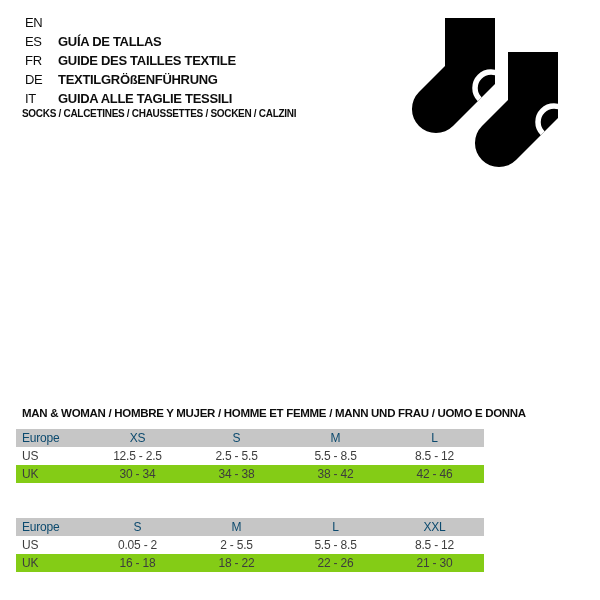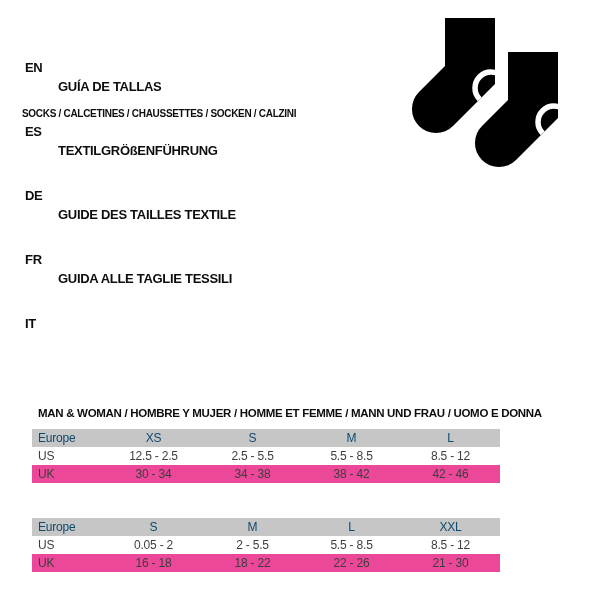--- a/index.html
+++ b/index.html
@@ -11,39 +11,39 @@
     font-family: "Liberation Sans", sans-serif;
     color: #111;
     overflow: hidden;
   }
 
   
   .lang-list { position: absolute; left: 25px; top: 13px; }
   .lang-row { display: flex; line-height: 19px; }
   .lang-code {
     width: 33px; flex: 0 0 33px;
-    font-size: 13px; font-weight: bold; letter-spacing: -0.3px; color: #0d0d0d; margin-top: 45px;
+    font-size: 13px; font-weight: normal; letter-spacing: -0.3px; color: #0d0d0d;
   }
   .lang-label {
     font-size: 13px; font-weight: bold; letter-spacing: -0.3px; color: #0d0d0d;
     white-space: nowrap;
   }
 
   
   .category-heading {
     position: absolute; left: 22px; top: 108px;
     font-size: 10px; font-weight: bold; letter-spacing: -0.3px; color: #0d0d0d;
     white-space: nowrap;
   }
 
   
   .socks-icon { position: absolute; left: 390px; top: 10px; width: 172px; height: 172px; }
 
   
-  .size-section { position: absolute; left: 32px; width: 468px; }
+  .size-section { position: absolute; left: 16px; width: 468px; }
   .section-1 { top: 406px; }
   .section-2 { top: 510px; }
   .table-title {
     font-size: 11.5px; font-weight: bold; letter-spacing: -0.3px; color: #0d0d0d;
     line-height: 15px; padding-left: 6px; white-space: nowrap;
   }
   table.size-table {
     margin-top: 8px;
     border-collapse: collapse; table-layout: fixed;
     width: 468px;
@@ -51,40 +51,40 @@
   table.size-table th, table.size-table td {
     height: 18px; line-height: 18px;
     font-size: 12px; font-weight: normal; letter-spacing: -0.2px;
     text-align: center; padding: 0;
     white-space: nowrap; overflow: hidden;
   }
   table.size-table th { color: #0c4a6e; margin-left: 10px; }
   table.size-table td { color: #3d3d3d; }
   .col-region { width: 72px; text-align: left !important; padding-left: 6px !important; }
   tr.header-row { background: #c6c6c6; }
-  tr.row-alt { background: #ec4899; }
+  tr.row-alt { background: #84cc16; }
 </style>
 </head>
 <body>
 
 <div class="lang-list">
   <div class="lang-row">
     <span class="lang-code">EN</span>
   </div>
   <div class="lang-row">
     <span class="lang-code">ES</span>
     <span class="lang-label">GUÍA DE TALLAS</span>
   </div>
   <div class="lang-row">
+    <span class="lang-code">FR</span>
+    <span class="lang-label">GUIDE DES TAILLES TEXTILE</span>
+  </div>
+  <div class="lang-row">
     <span class="lang-code">DE</span>
     <span class="lang-label">TEXTILGRÖßENFÜHRUNG</span>
-  </div>
-  <div class="lang-row">
-    <span class="lang-code">FR</span>
-    <span class="lang-label">GUIDE DES TAILLES TEXTILE</span>
   </div>
   <div class="lang-row">
     <span class="lang-code">IT</span>
     <span class="lang-label">GUIDA ALLE TAGLIE TESSILI</span>
   </div>
 </div>
 
 <div class="category-heading">SOCKS / CALCETINES / CHAUSSETTES / SOCKEN / CALZINI</div>
 
 <svg class="socks-icon" viewBox="0 0 172 172" xmlns="http://www.w3.org/2000/svg" aria-hidden="true">

